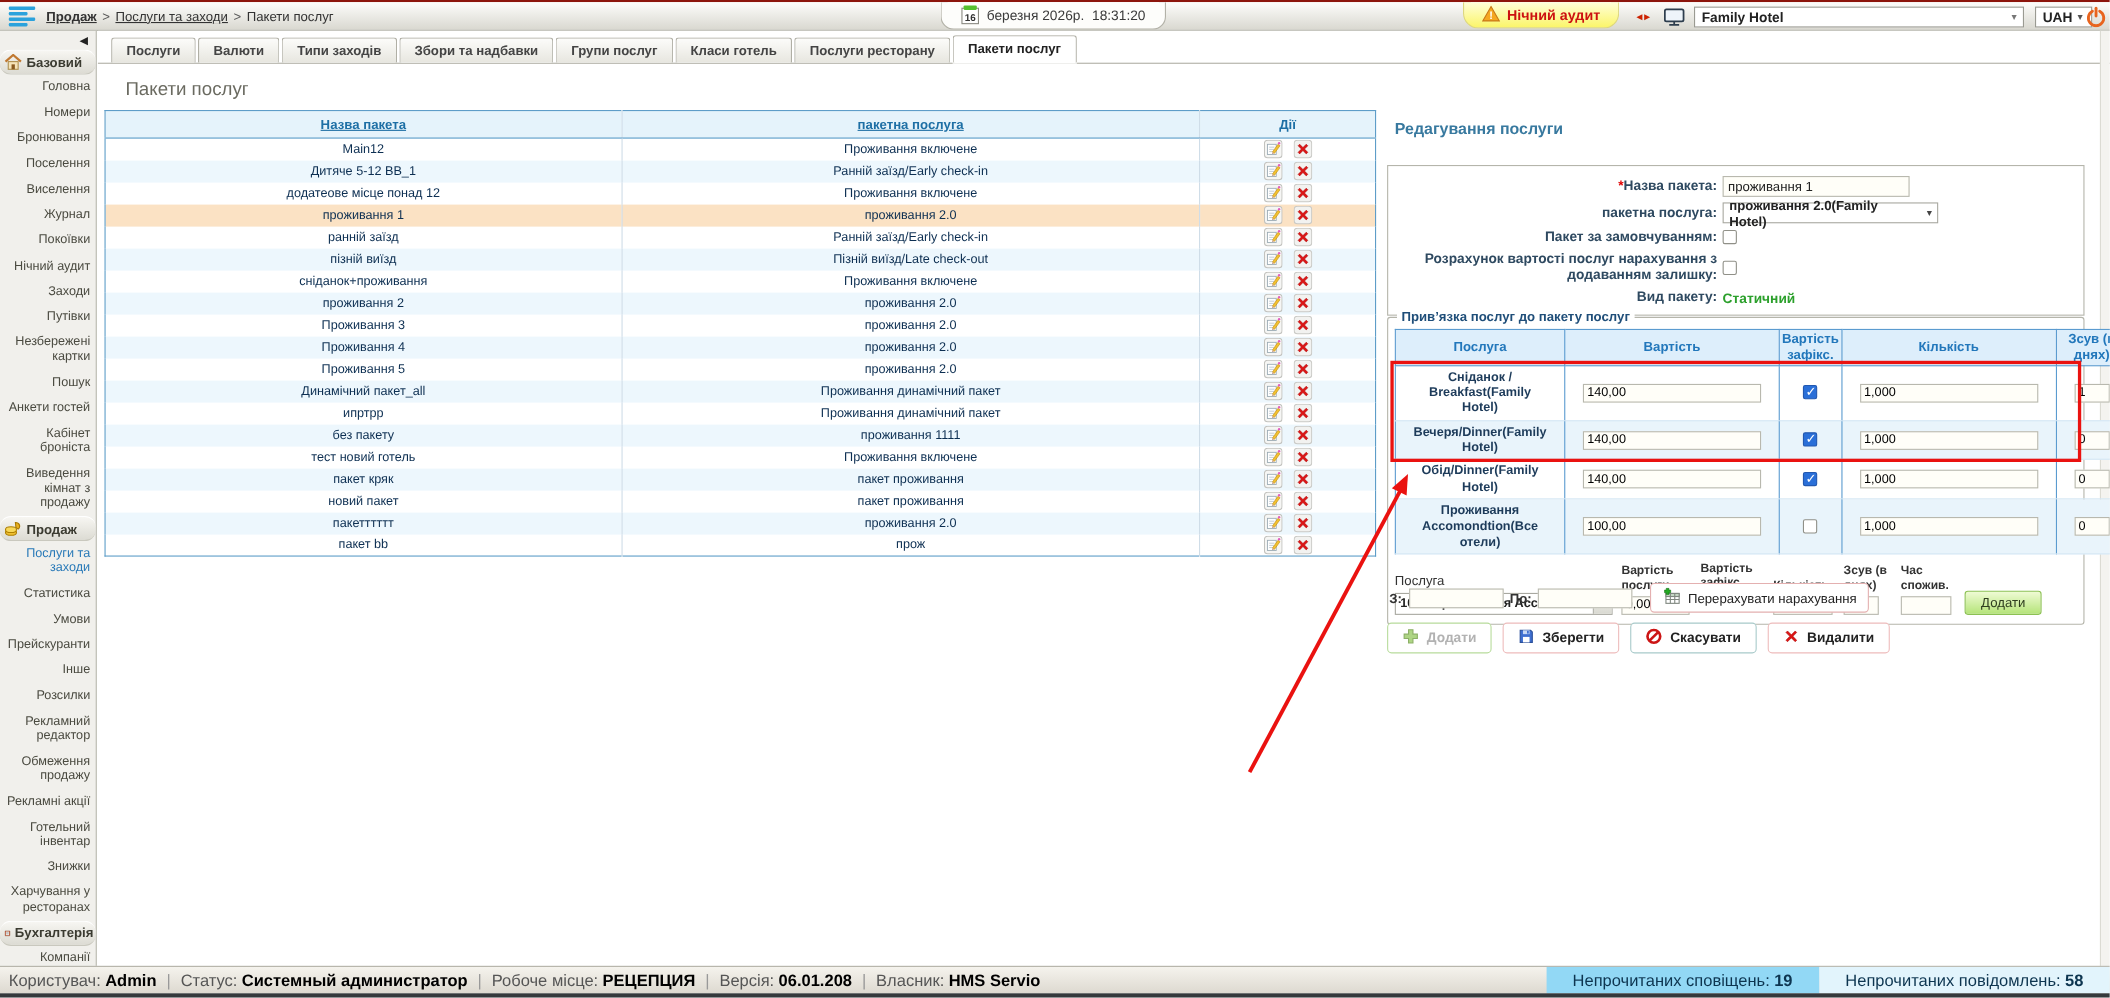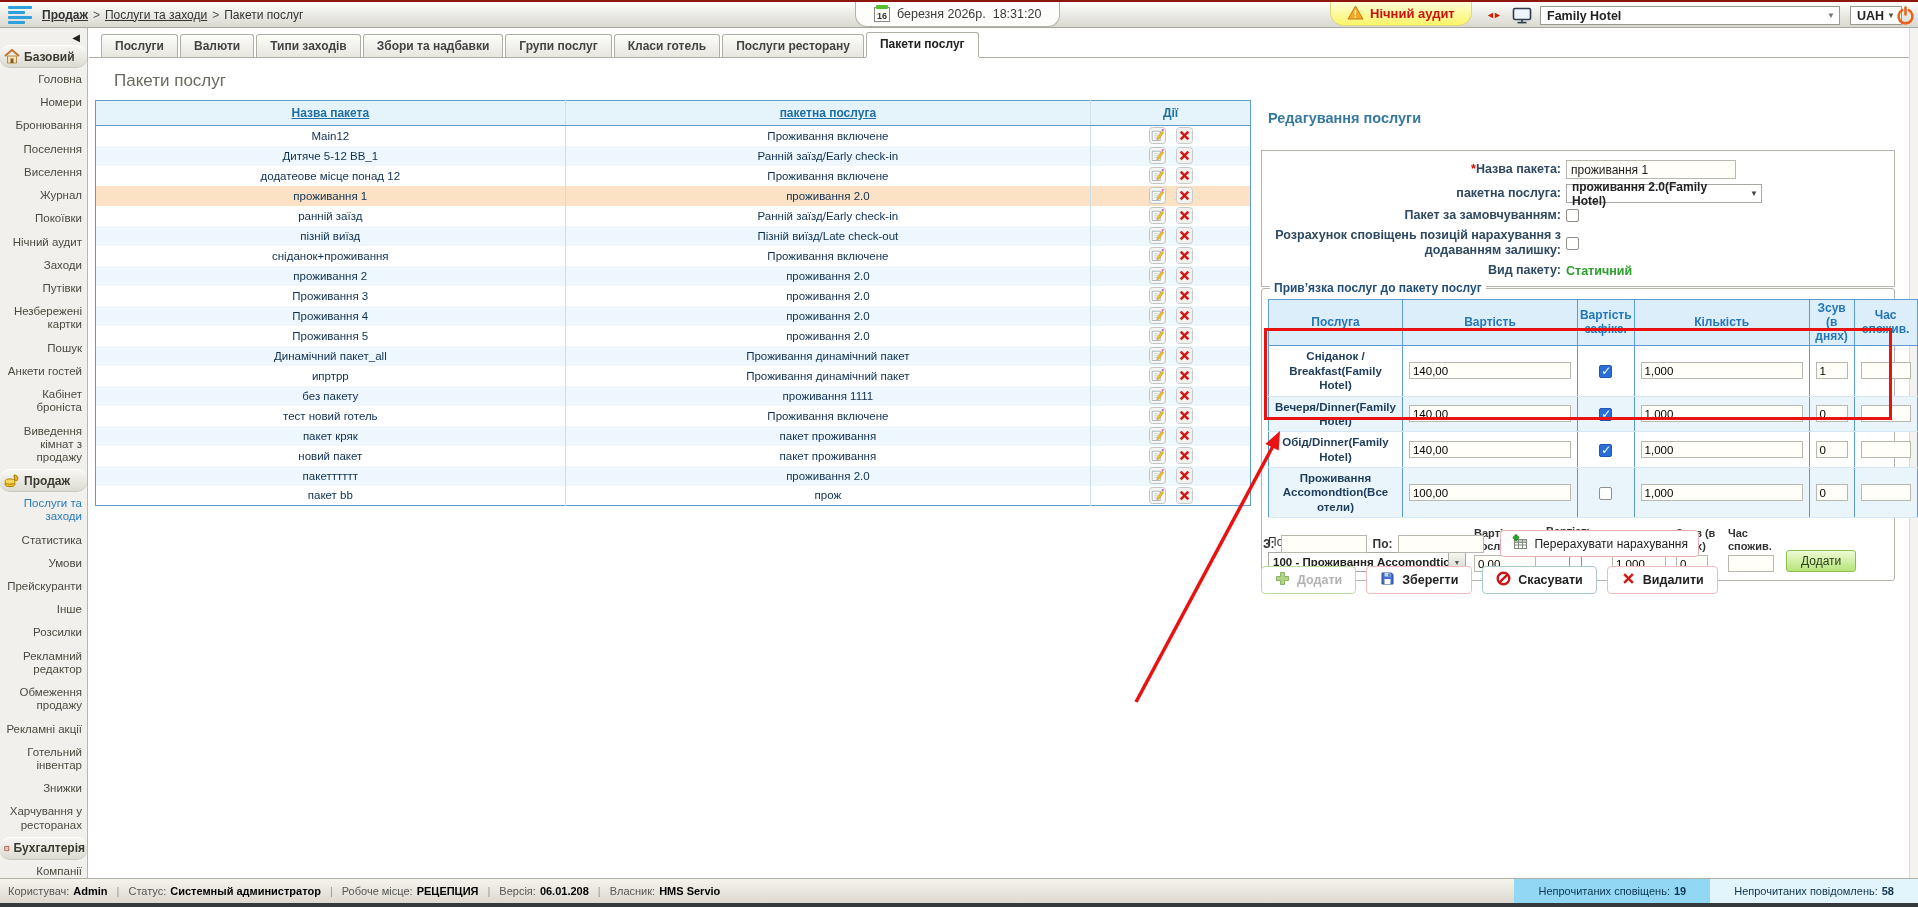--- a/index.html
+++ b/index.html
@@ -98,21 +98,21 @@
 
   .ep-fieldset { position:absolute; top:192px; left:2px; width:634px; border:1px solid #b5b5ab;
     border-radius:3px; padding:10px 6px 8px; background:#fff; }
   .legend { position:absolute; top:-8px; left:8px; background:#fff; padding:0 4px;
     font-weight:bold; font-size:12px; color:#1f4e79; }
   .btbl-wrap { position:relative; }
   table.btbl { border-collapse:collapse; width:620px; font-size:11.5px; border:1px solid #4a90c2; }
   table.btbl th { background:#ddeefb; color:#2277bb; font-weight:bold; font-size:12px;
     border:1px solid #5b9bd0; padding:2px; height:28px; line-height:1.15; }
   table.btbl td { border-left:1px solid #5b9bd0; border-right:1px solid #5b9bd0; border-bottom:1px solid #d5e7f4;
-    padding:3px 6px; text-align:center; line-height:1.25; }
+    padding:3px 16px; text-align:center; line-height:1.25; }
   table.btbl tr.alt td { background:#e9f4fb; }
   table.btbl td.nm { font-weight:bold; color:#1d3b5a; }
   .bt-in { background:#fffef8; border:1px solid #b8b8ae; height:17px; font-size:11.5px; padding:1px 3px;
     font-family:"Liberation Sans","DejaVu Sans",sans-serif; }
   .ann-rect { position:absolute; left:-4px; top:29px; width:628px; height:92px;
     border:3px solid #ea1210; pointer-events:none; z-index:40; }
 
   .add-row { display:flex; margin-top:7px; gap:8px; font-size:11px; }
   .ac { display:flex; flex-direction:column; justify-content:flex-end; }
   .ac .hd { font-weight:bold; color:#333; line-height:1.15; margin-bottom:3px; }
@@ -137,21 +137,21 @@
     border-radius:4px; font-size:12.5px; font-weight:bold; color:#222; cursor:pointer;
     font-family:"Liberation Sans","DejaVu Sans",sans-serif; }
   .abtn.add { border:1px solid #b8dc9c; color:#b2b2b2; cursor:default; }
   .abtn.save { border:1px solid #eebcbc; }
   .abtn.cancel { border:1px solid #a8caca; }
   .abtn.del { border:1px solid #eebcbc; }
 
   
   .statusbar { position:absolute; left:0; right:0; bottom:4px; height:25px;
     background:linear-gradient(#f5f3ed,#ddd9d0); border-top:1px solid #b1aea3;
-    display:flex; align-items:center; font-size:11px; color:#555; padding-left:8px; }
+    display:flex; align-items:center; font-size:15px; color:#555; padding-left:8px; }
   .statusbar .sv { font-weight:bold; color:#000; margin-left:4px; }
   .statusbar .sep { color:#999; margin:0 9px; }
   .badges { margin-left:auto; display:flex; height:100%; }
   .badge { display:flex; align-items:center; padding:0 24px; color:#0d3550; gap:4px; cursor:pointer; }
   .badge.notif { background:#92d8f5; }
   .badge.msg { background:#e2f4fc; }
   .badge b { font-weight:bold; }
 
   .overlay { position:absolute; top:0; left:0; width:1918px; height:907px; pointer-events:none; z-index:50; }
 </style>
@@ -633,21 +633,21 @@
       <span class="sel" style="width:196px">
         <span>проживання 2.0(Family Hotel)</span>
           <span class="arr">▼</span>
       </span>
     </div>
     <div class="ep-row">
       <span class="ep-lab">Пакет за замовчуванням:</span>
       <span class="cb"></span>
     </div>
     <div class="ep-row">
-      <span class="ep-lab">Розрахунок сповіщень позицій нарахування з додаванням залишку:</span>
+      <span class="ep-lab">Розрахунок вартості послуг нарахування з додаванням залишку:</span>
       <span class="cb"></span>
     </div>
     <div class="ep-row">
       <span class="ep-lab">Вид пакету:</span>
       <span class="green-val">Статичний</span>
     </div>
   </div>
 
   <div class="ep-fieldset">
     <span class="legend">Прив’язка послуг до пакету послуг</span>

